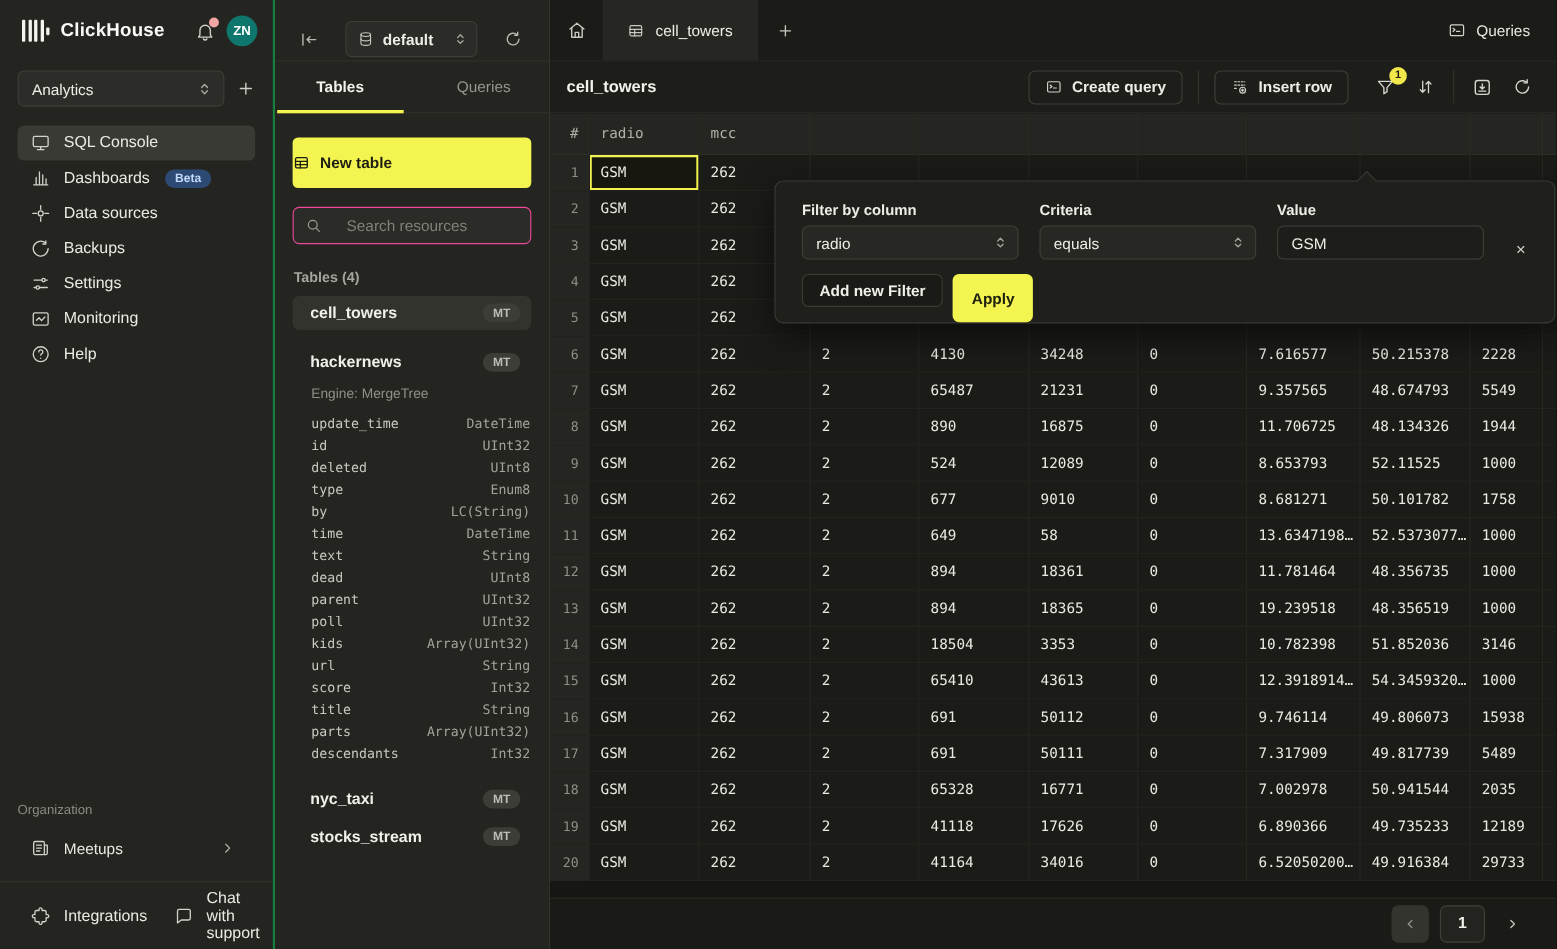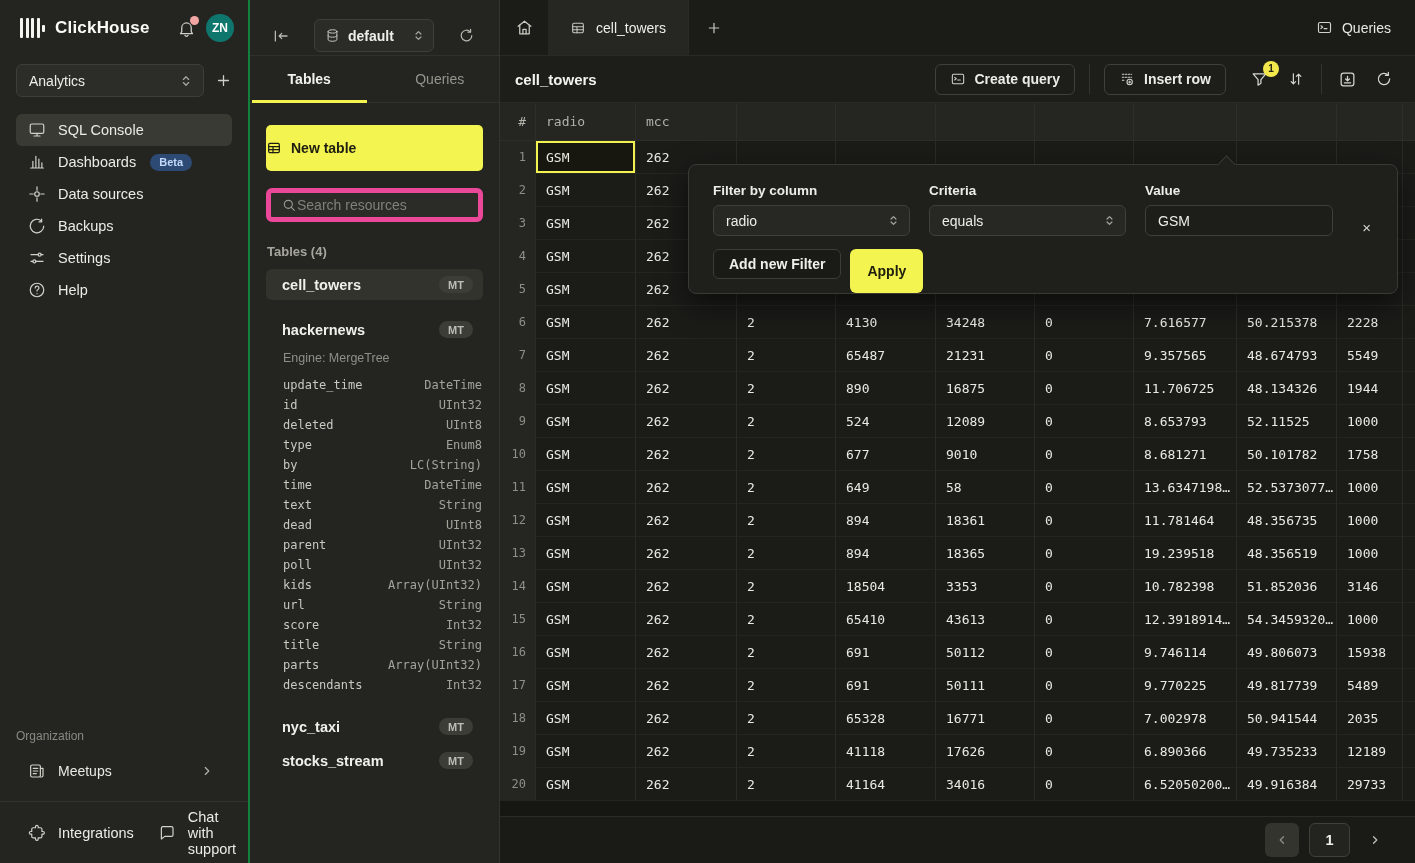--- a/index.html
+++ b/index.html
@@ -47,21 +47,21 @@
   .db-select .dbi { color:#c9c9c2; display:flex; }
   .db-select .lbl { font-size:14px; font-weight:600; color:#eeeee9; }
   .db-select .chev { margin-left:auto; color:#a5a59e; }
   .refresh-btn { color:#b9b9b2; cursor:pointer; display:flex; }
   .exp-tabs { height:47px; display:flex; border-bottom:1px solid #31312c;gap:12px; }
   .exp-tab { flex:1; display:flex; align-items:center; justify-content:center; font-size:14px; color:#95958e; cursor:pointer; position:relative; }
   .exp-tab.active { color:#f2f2ed; font-weight:600; }
   .exp-tab.active::after { content:""; position:absolute; left:2px; right:2px; bottom:-1px; height:3px; background:#f3f44f; }
   .exp-body { flex:1; padding:22px 16px 0 16px; overflow:hidden; }
   .new-table-btn { width:100%; height:46px; background:#f3f44f; border:none; border-radius:5px; display:flex; align-items:center; justify-content:flex-start; gap:9px; font-size:14px; font-weight:700; color:#1d1d12; cursor:pointer; font-family:inherit; }
-  .search-box { margin-top:17px; height:34px; background:#2b2b27; border:5px solid #ec4899; border-radius:6px; display:flex; align-items:center; gap:0; padding:0 10px; }
+  .search-box { margin-top:17px; height:34px; background:#2b2b27; border:1px solid #ec4899; border-radius:6px; display:flex; align-items:center; gap:22px; padding:0 10px; }
   .search-box input { background:transparent; border:none; outline:none; color:#e9e9e4; font-size:14px; width:100%; font-family:inherit; }
   .search-box input::placeholder { color:#81817a; }
   .search-box .sicon { color:#9a9a93; display:flex; }
   .section-label { margin:22px 0 10px 1px; font-size:13px; font-weight:600; color:#a6a69f; }
   .tbl-item { height:31px; display:flex; align-items:center; padding:0 10px 0 16px; border-radius:6px; cursor:pointer; }
   .tbl-item.selected { background:#33332d; }
   .tbl-item .tname { font-size:14.5px; font-weight:600; color:#f0f0eb; }
   .mt-badge { margin-left:auto; background:#3d3d38; color:#bdbdb7; font-size:11px; font-weight:700; padding:2.5px 9px; border-radius:10px; }
   .engine-line { margin:6px 0 8px 17px; font-size:12.5px; color:#8f8f88; }
   .schema { padding:2px 1px 0 17px; font-family:"DejaVu Sans Mono", monospace; font-size:12px; }
@@ -99,21 +99,21 @@
   .g-cell { background:#1b1b18; color:#eaeae4; display:flex; align-items:center; padding:0 10px; border-right:1px solid #2b2b26; border-bottom:1px solid #252520; white-space:nowrap; overflow:hidden; cursor:pointer; }
   .g-cell.num { background:#252521; color:#8f8f88; font-size:12px; justify-content:flex-end; padding-right:9px; cursor:default; }
   .g-cell.filler { border-right:none; cursor:default; background:#1b1b18; }
   .g-cell.sel { box-shadow:inset 0 0 0 2px #f1f150; background:#17170f; }
   
   .page-bar { height:47px; border-top:1px solid #2b2b26; background:#1a1a17; display:flex; align-items:center; justify-content:flex-end; padding-right:25px; gap:10px; }
   .pg-prev { width:34px; height:34px; border-radius:6px; background:#34342f; border:none; color:#8f8f88; display:flex; align-items:center; justify-content:center; cursor:pointer; }
   .pg-current { width:41px; height:34px; border-radius:6px; background:#232320; border:1px solid #41413b; color:#f0f0ea; font-size:14.5px; font-weight:600; display:flex; align-items:center; justify-content:center; cursor:pointer; }
   .pg-next { width:30px; height:34px; background:transparent; border:none; color:#c0c0b9; display:flex; align-items:center; justify-content:center; cursor:pointer; }
   
-  .filter-panel { position:absolute; left:188px; top:61px; width:710px; height:130px; background:#1f1f1c; border:1px solid #3a3a34; border-radius:8px; box-shadow:0 10px 30px rgba(0,0,0,.55); z-index:20; padding:18px 24px 0 24px; }
+  .filter-panel { position:absolute; left:204px; top:61px; width:710px; height:130px; background:#1f1f1c; border:1px solid #3a3a34; border-radius:8px; box-shadow:0 10px 30px rgba(0,0,0,.55); z-index:20; padding:18px 24px 0 24px; }
   .fp-caret { position:absolute; top:-7px; left:531px; width:13px; height:13px; background:#1f1f1c; border-left:1px solid #3a3a34; border-top:1px solid #3a3a34; transform:rotate(45deg); }
   .fp-grid { display:grid; grid-template-columns:197px 197px 188px; column-gap:19px; }
   .fp-label { font-size:13.5px; font-weight:600; color:#ededE8; margin-bottom:7px; }
   .fp-select { height:31px; background:#272723; border:1px solid #40403a; border-radius:6px; display:flex; align-items:center; padding:0 9px 0 12px; cursor:pointer; }
   .fp-select .lbl { font-size:14px; color:#ededE8; }
   .fp-select .chev { margin-left:auto; color:#a5a59e; }
   .fp-input { height:31px; background:#1d1d1a; border:1px solid #40403a; border-radius:6px; color:#ededE8; font-size:14px; padding:0 12px; width:100%; outline:none; font-family:inherit; }
   .fp-close { position:absolute; right:26px; top:55px; background:none; border:none; color:#d5d5cf; font-size:15px; cursor:pointer; line-height:1; font-family:inherit; }
   .fp-actions { display:flex; gap:9px; margin-top:13px; }
   .fp-add { height:30px; padding:0 15px; background:#1a1a17; border:1px solid #3d3d37; border-radius:6px; color:#f0f0eb; font-size:14px; font-weight:600; cursor:pointer; font-family:inherit; }
@@ -199,20 +199,29 @@
         </div>
         <div class="nav-item">
           <span class="nicon i">
             <svg width="18" height="18" viewBox="0 0 24 24" fill="none" stroke="currentColor" stroke-width="1.6" stroke-linecap="round" stroke-linejoin="round">
               <path d="M4 7.5h9.5M17.5 7.5H20M4 16.5h2.5M10.5 16.5H20"></path>
               <circle cx="15.5" cy="7.5" r="2"></circle>
               <circle cx="8.5" cy="16.5" r="2"></circle>
             </svg>
           </span>
           <span class="nlabel">Settings</span>
+        </div>
+        <div class="nav-item">
+          <span class="nicon i">
+            <svg width="18" height="18" viewBox="0 0 24 24" fill="none" stroke="currentColor" stroke-width="1.6" stroke-linecap="round" stroke-linejoin="round">
+              <rect x="3" y="4.5" width="18" height="15" rx="2"></rect>
+              <path d="M7 13.5l3-3 3 3.5 4-4.5"></path>
+            </svg>
+          </span>
+          <span class="nlabel">Monitoring</span>
         </div>
         <div class="nav-item">
           <span class="nicon i">
             <svg width="18" height="18" viewBox="0 0 24 24" fill="none" stroke="currentColor" stroke-width="1.6" stroke-linecap="round" stroke-linejoin="round">
               <circle cx="12" cy="12" r="9"></circle>
               <path d="M9.6 9.2a2.5 2.5 0 1 1 3.7 2.2c-.8.4-1.3 1-1.3 1.8"></path>
               <path d="M12 16.8v.1"></path>
             </svg>
           </span>
           <span class="nlabel">Help</span>
@@ -718,21 +727,21 @@
               <div class="g-cell filler"></div>
             </div>
             <div class="g-row">
               <div class="g-cell num">17</div>
               <div class="g-cell">GSM</div>
               <div class="g-cell">262</div>
               <div class="g-cell">2</div>
               <div class="g-cell">691</div>
               <div class="g-cell">50111</div>
               <div class="g-cell">0</div>
-              <div class="g-cell">9.770225</div>
+              <div class="g-cell">7.317909</div>
               <div class="g-cell">49.817739</div>
               <div class="g-cell">5489</div>
               <div class="g-cell filler"></div>
             </div>
             <div class="g-row">
               <div class="g-cell num">18</div>
               <div class="g-cell">GSM</div>
               <div class="g-cell">262</div>
               <div class="g-cell">2</div>
               <div class="g-cell">65328</div>

